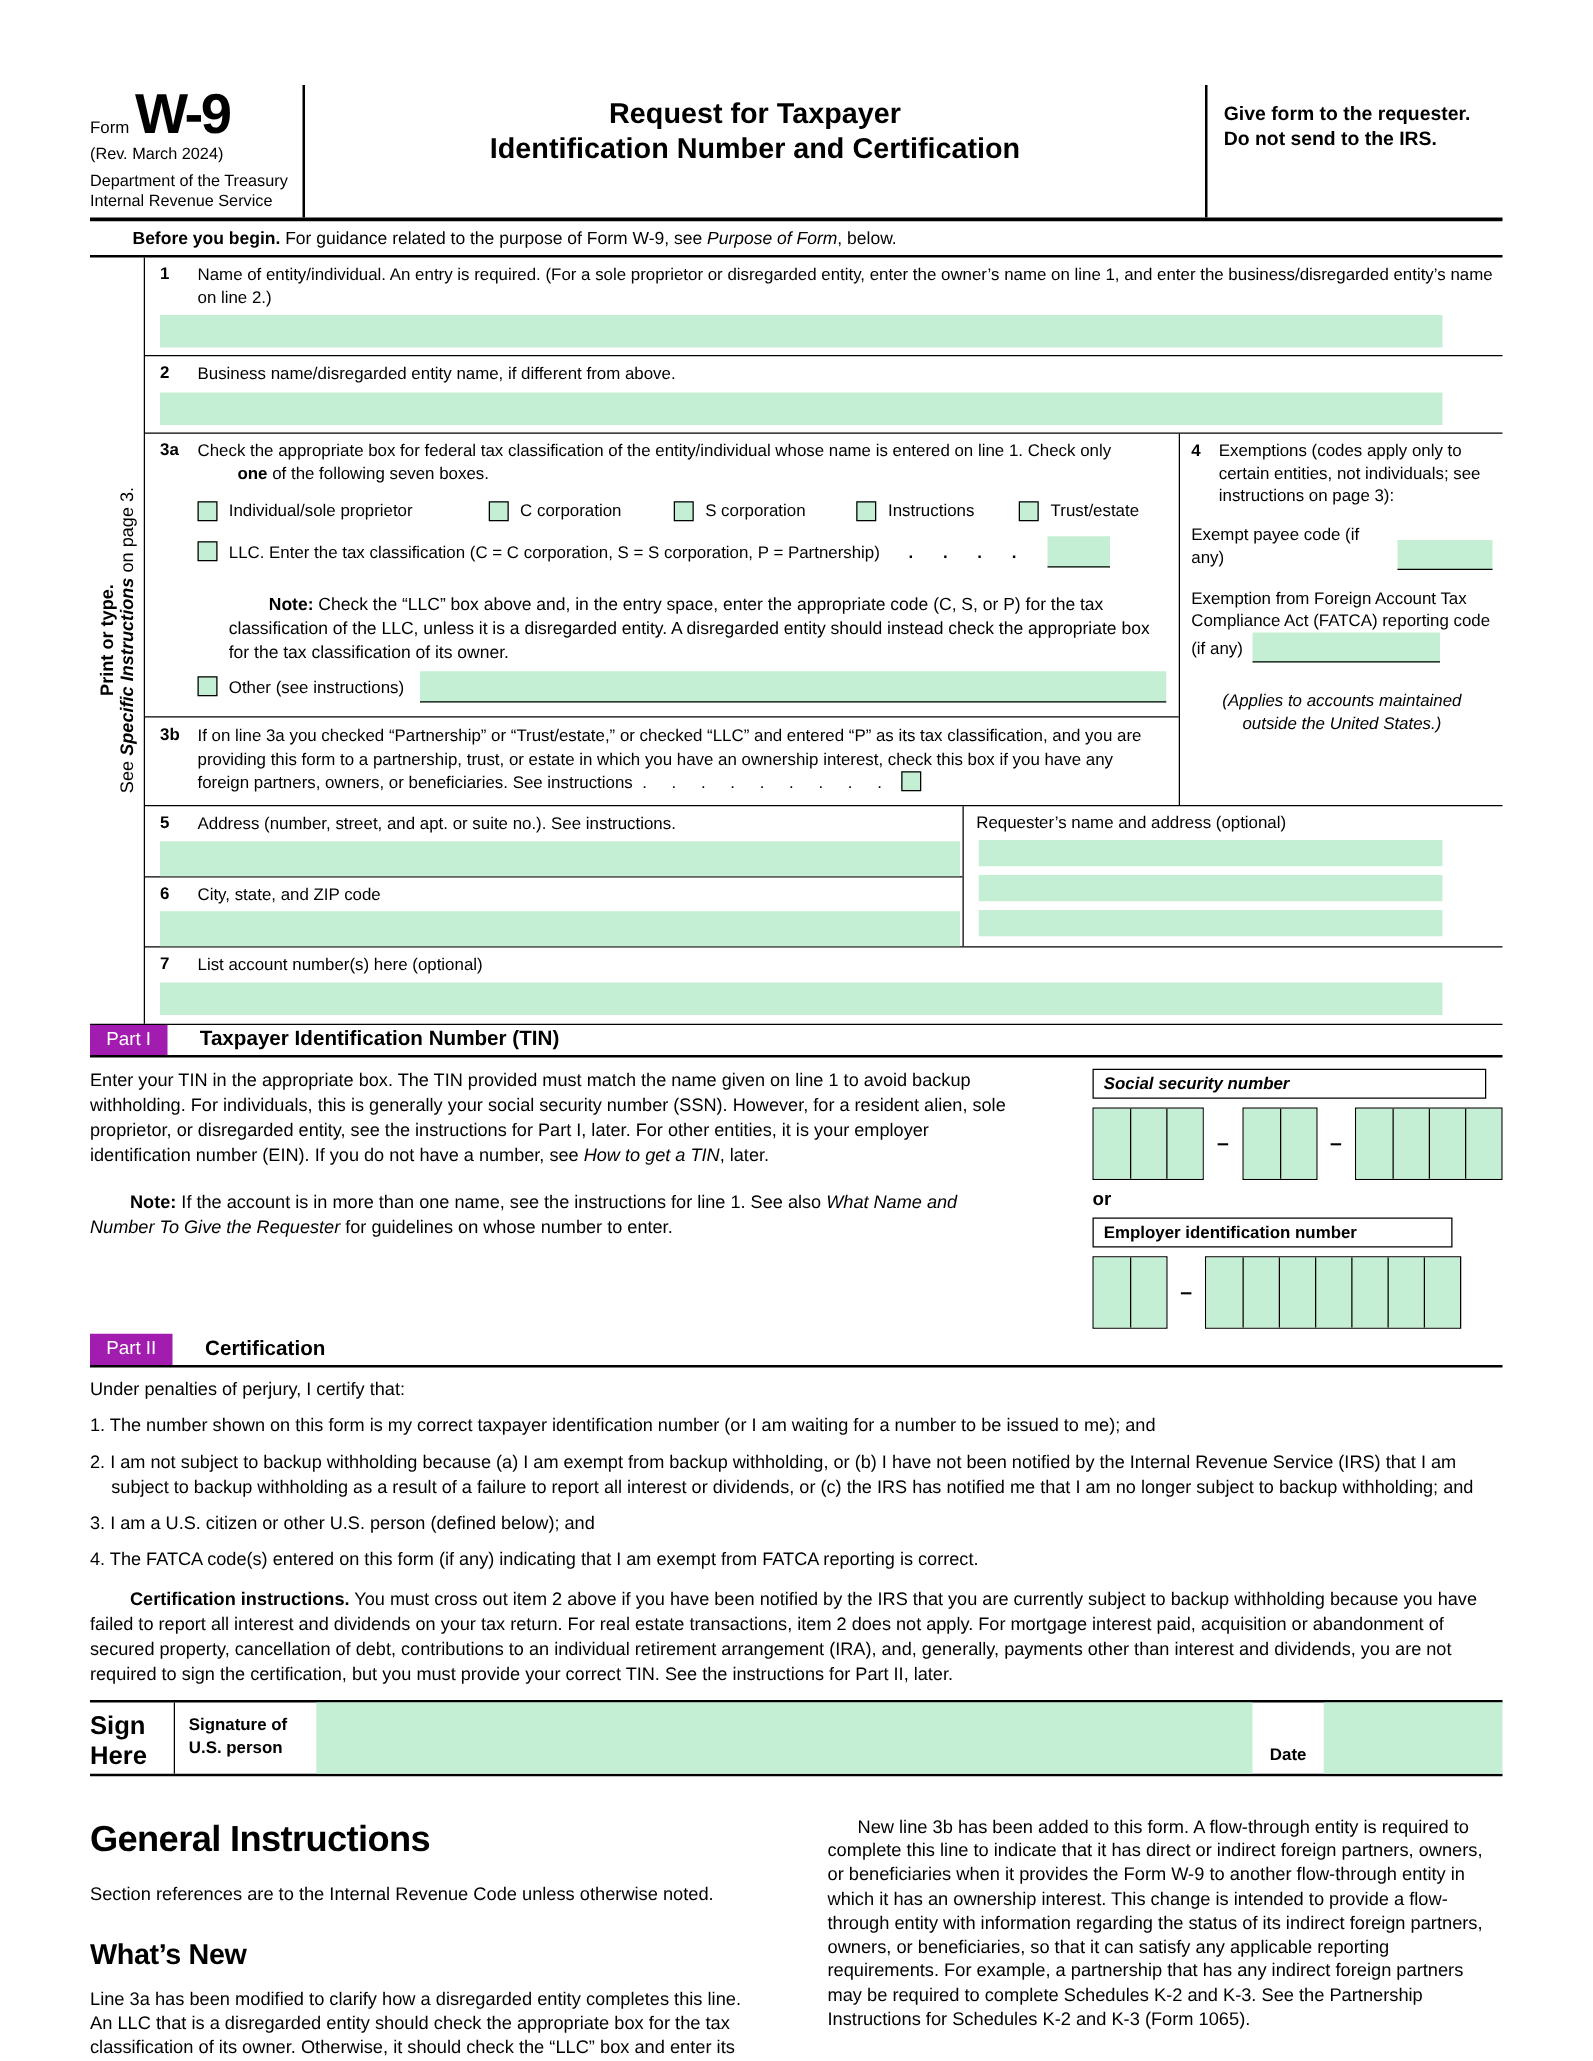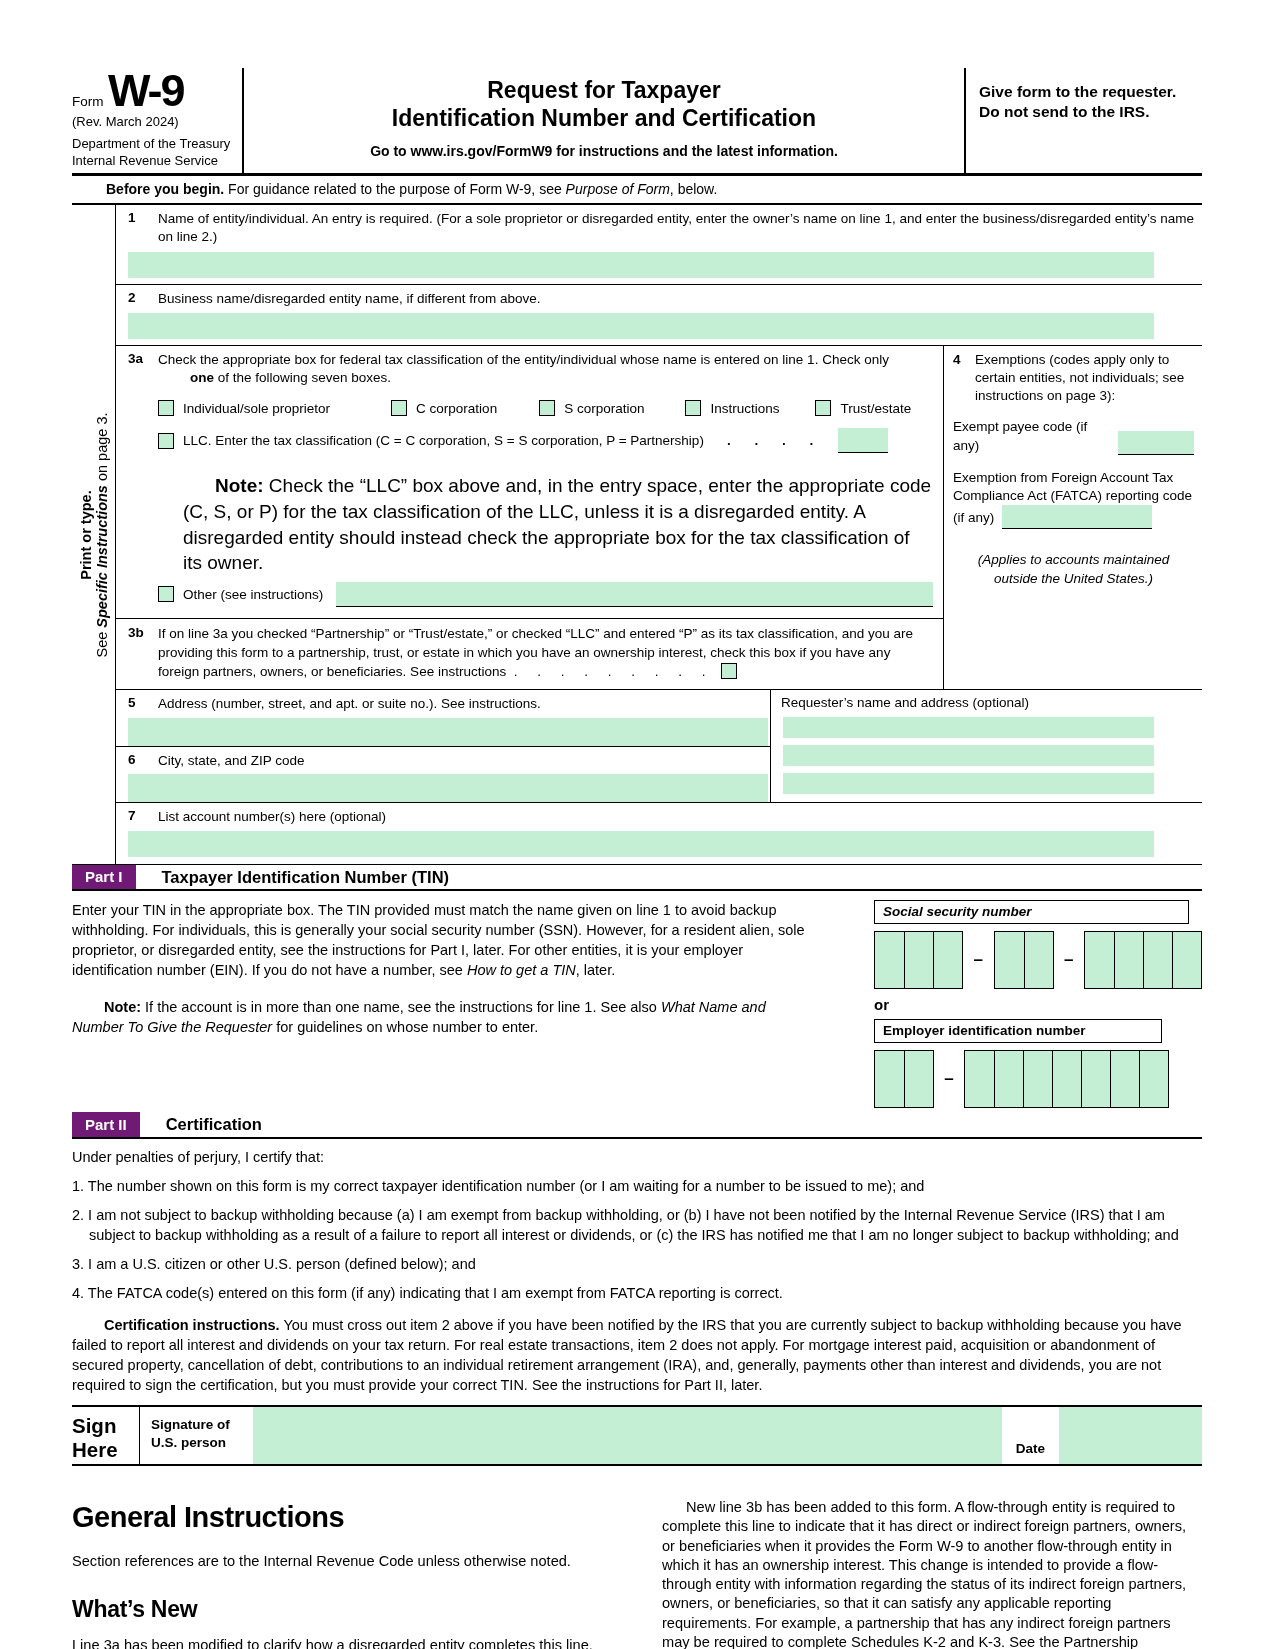--- a/index.html
+++ b/index.html
@@ -49,21 +49,21 @@
   .row3-left { flex: 1; border-right: 1px solid #000; }
   .row3a { padding: 5px 10px 4px 12px; display: flex; }
   .row3a-content { flex: 1; }
   .cbrow { display: flex; align-items: center; gap: 8px; margin: 13px 0 12px; }
   .cbitem { display: flex; align-items: center; gap: 9px; font-size: 13.5px; }
   .cbx { width: 16px; height: 16px; border: 1.5px solid #000; background: var(--green); flex: none; }
   .cbgap1 { width: 45px; } .cbgap2 { width: 26px; } .cbgap3 { width: 25px; } .cbgap4 { width: 20px; }
   .llcrow { display: flex; align-items: center; gap: 9px; font-size: 13.5px; margin-bottom: 20px; }
   .llc-dots { margin-left: 14px; letter-spacing: 10px; font-weight: bold; }
   .llc-entry { width: 50px; height: 25px; background: var(--green); border-bottom: 1px solid #000; margin-left: 6px; }
-  .note3a { font-size: 19px; line-height: 1.35; margin: 2px 0 6px 25px; }
+  .note3a { font-size: 14px; line-height: 1.35; margin: 2px 0 6px 25px; }
   .otherrow { display: flex; align-items: center; gap: 9px; font-size: 13.5px; margin: 4px 0 7px 0; }
   .other-entry { flex: 1; height: 25px; background: var(--green); border-bottom: 1px solid #000; margin-left: 4px; }
   .row3b { border-top: 1px solid #000; padding: 6px 8px 8px 12px; display: flex; }
   .row3b .txt { font-size: 13.5px; line-height: 1.4; flex: 1; }
   .dots3b { letter-spacing: 8px; }
   .cbx-inline { display: inline-block; width: 16px; height: 16px; border: 1.5px solid #000;
                 background: var(--green); vertical-align: -3px; margin-left: 8px; }
   .row3-right { width: 258px; padding: 5px 8px 6px 9px; font-size: 13.5px; line-height: 1.35; }
   .exemptions-head { display: flex; }
   .exemptions-head .lnum { width: 22px; }
@@ -78,21 +78,21 @@
   .row56 { display: flex; border-bottom: 1px solid #000; }
   .row56-left { width: 655px; border-right: 1px solid #000; flex: none; }
   .row5 { border-bottom: 1px solid #000; }
   .row56-left .gfield { margin: 4px 2px 0 12px; height: 28px; }
   .row56-right { flex: 1; padding: 5px 0 4px 0; }
   .req-label { font-size: 13.5px; padding-left: 10px; }
   .req-bar { background: var(--green); height: 21px; margin: 7px 48px 0 12px; }
 
   
   .part-bar { display: flex; align-items: center; border-bottom: 2.5px solid #000; height: 27px; }
-  .part-chip { background: #701a75; color: #fff; font-weight: bold; font-size: 15px;
+  .part-chip { background: #a21caf; color: #fff; font-weight: normal; font-size: 15px;
                padding: 3px 13px 4px; height: 100%; display: flex; align-items: center; }
   .part-title { font-weight: bold; font-size: 16.5px; margin-left: 26px; }
 
   
   .part1-body { display: flex; padding-top: 9px; padding-bottom: 4px; }
   .part1-text { width: 742px; font-size: 14.5px; line-height: 1.38; }
   .part1-text .note { margin-top: 17px; }
   .tin-panel { margin-left: auto; width: 328px; }
   .tin-label-box { border: 1.5px solid #000; font-weight: bold; font-size: 13.5px; padding: 3px 8px 4px; }
   .ssn-label-box { width: 315px; font-style: italic; }
@@ -145,21 +145,20 @@
         <span class="form-word">Form</span>
         <span class="form-num">W-9</span>
       </div>
       <div class="small rev">(Rev. March 2024)</div>
       <div class="small">Department of the Treasury</div>
       <div class="small">Internal Revenue Service</div>
     </div>
     <div class="hdr-center">
       <div class="hdr-title">Request for Taxpayer</div>
       <div class="hdr-title">Identification Number and Certification</div>
-      <div class="hdr-goto"><span>Go to </span><span class="ini">www.irs.gov/FormW9</span><span> for instructions and the latest information.</span></div>
     </div>
     <div class="hdr-right">Give form to the requester. Do not send to the IRS.</div>
   </header>
 
   <div class="before-begin"><b class="inb">Before you begin.</b><span> For guidance related to the purpose of Form W-9, see </span><i class="ini">Purpose of Form</i><span>, below.</span></div>
 
   <div class="form-grid">
     <div class="side-strip">
       <div class="side-text">
         <div class="l1">Print or type.</div>

